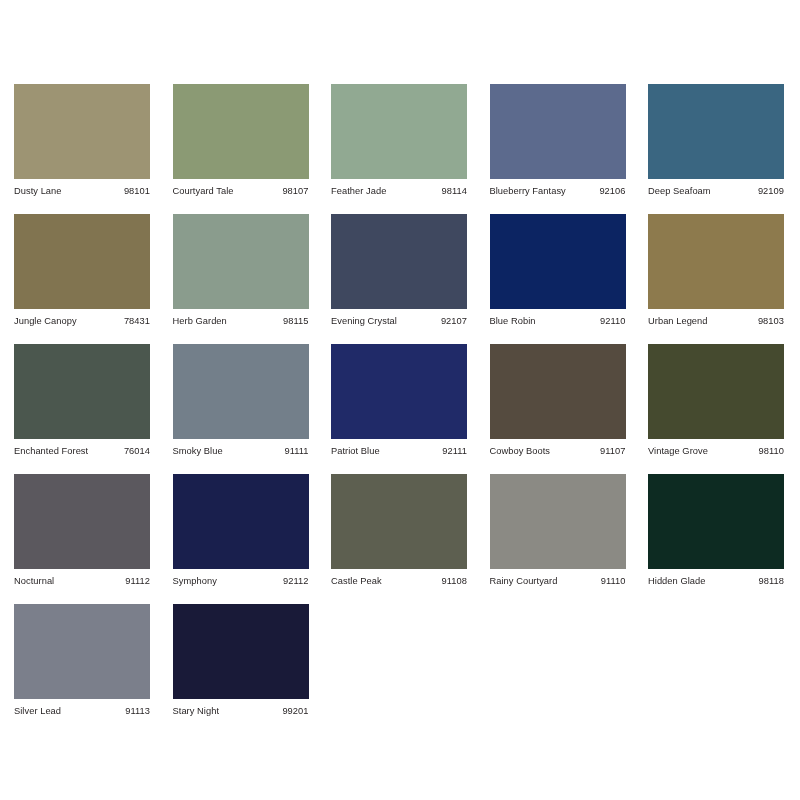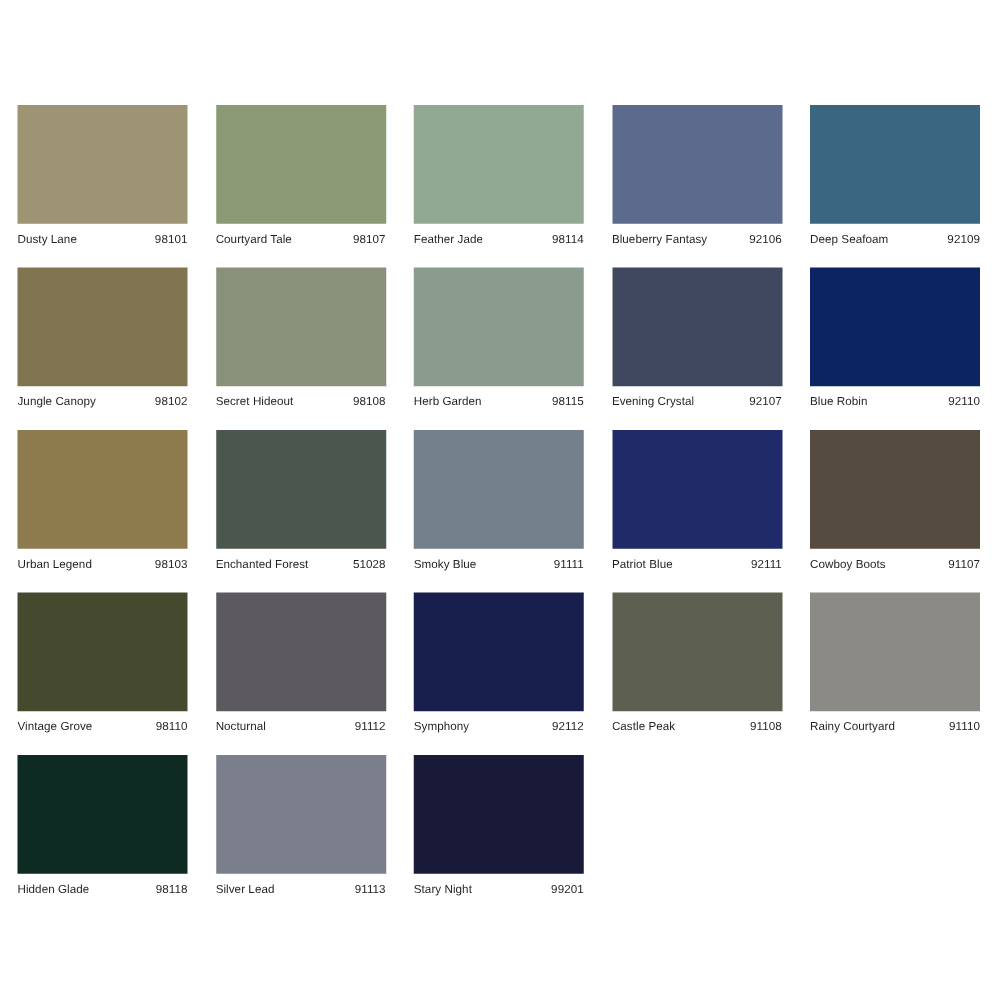--- a/index.html
+++ b/index.html
@@ -113,28 +113,21 @@
         <div class="swatch-chip" style="background: rgb(58, 102, 129);"></div>
         <div class="swatch-caption">
           <span class="swatch-name">Deep Seafoam</span>
           <span class="swatch-code">92109</span>
         </div>
       </div>
       <div class="swatch-cell">
         <div class="swatch-chip" style="background: rgb(129, 116, 80);"></div>
         <div class="swatch-caption">
           <span class="swatch-name">Jungle Canopy</span>
-          <span class="swatch-code">98102</span>
-        </div>
-      </div>
-      <div class="swatch-cell">
-        <div class="swatch-chip" style="background: rgb(137, 145, 122);"></div>
-        <div class="swatch-caption">
-          <span class="swatch-name">Secret Hideout</span>
-          <span class="swatch-code">98108</span>
+          <span class="swatch-code">78431</span>
         </div>
       </div>
       <div class="swatch-cell">
         <div class="swatch-chip" style="background: rgb(138, 156, 141);"></div>
         <div class="swatch-caption">
           <span class="swatch-name">Herb Garden</span>
           <span class="swatch-code">98115</span>
         </div>
       </div>
       <div class="swatch-cell">
@@ -155,21 +148,21 @@
         <div class="swatch-chip" style="background: rgb(141, 122, 77);"></div>
         <div class="swatch-caption">
           <span class="swatch-name">Urban Legend</span>
           <span class="swatch-code">98103</span>
         </div>
       </div>
       <div class="swatch-cell">
         <div class="swatch-chip" style="background: rgb(75, 87, 78);"></div>
         <div class="swatch-caption">
           <span class="swatch-name">Enchanted Forest</span>
-          <span class="swatch-code">51028</span>
+          <span class="swatch-code">76014</span>
         </div>
       </div>
       <div class="swatch-cell">
         <div class="swatch-chip" style="background: rgb(115, 127, 138);"></div>
         <div class="swatch-caption">
           <span class="swatch-name">Smoky Blue</span>
           <span class="swatch-code">91111</span>
         </div>
       </div>
       <div class="swatch-cell">

